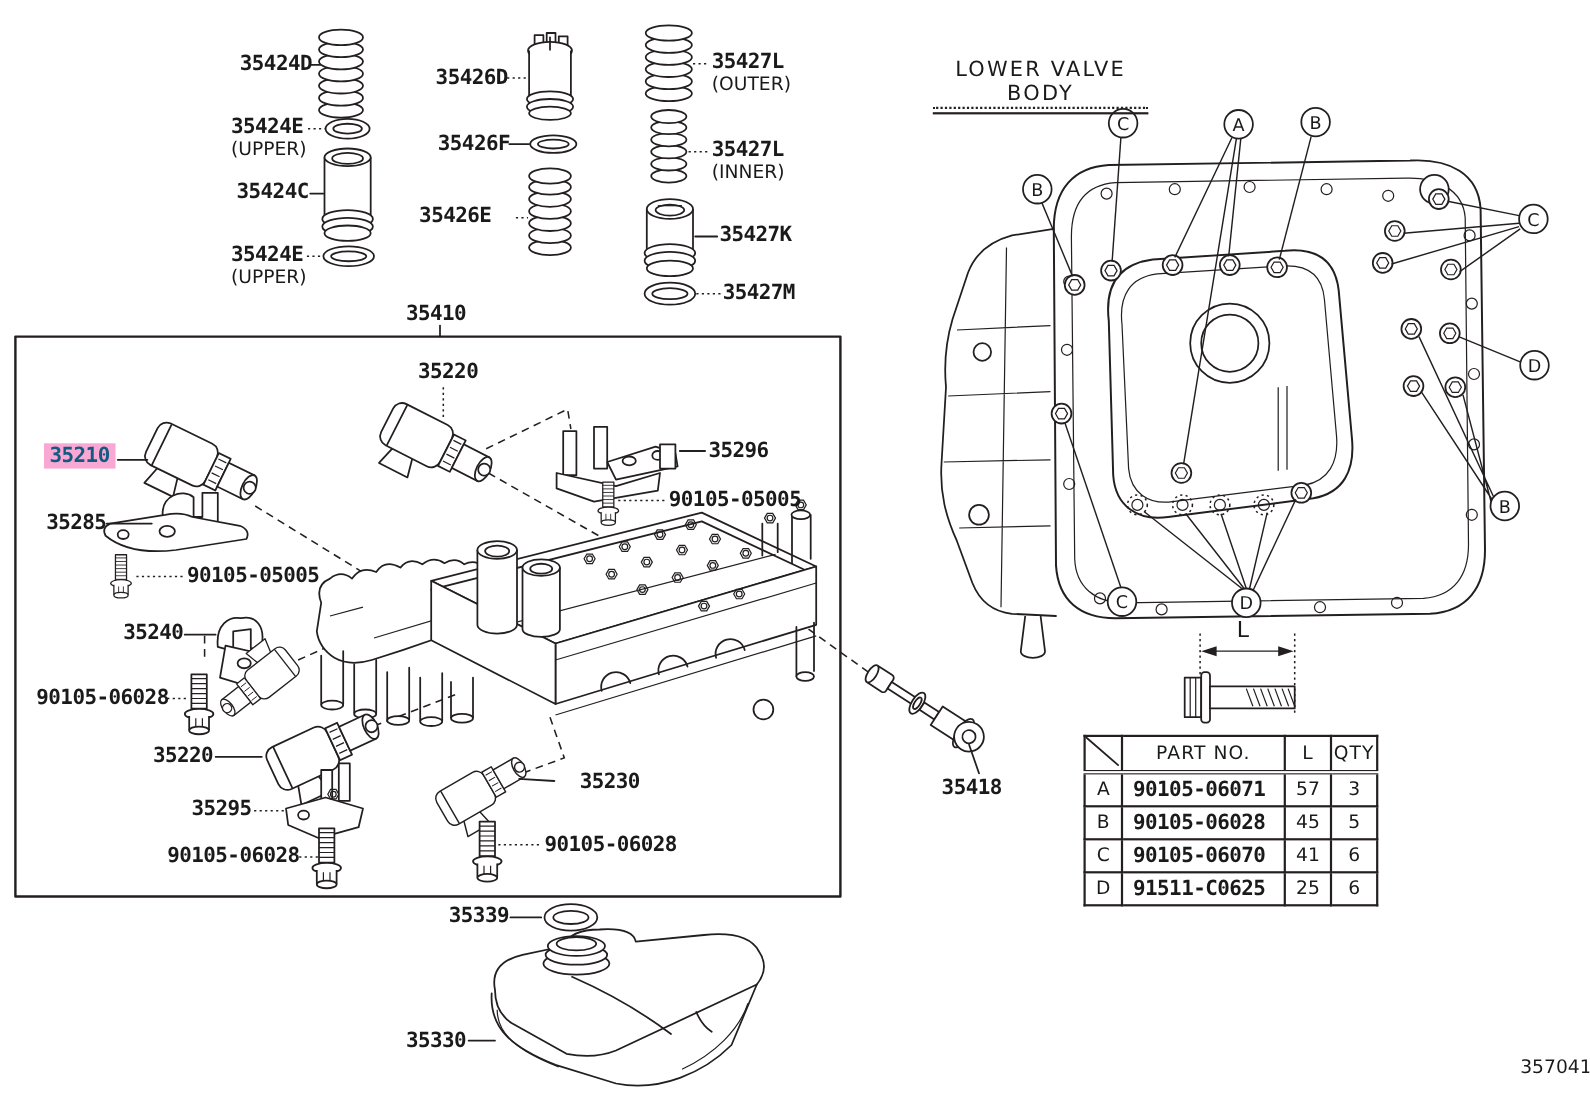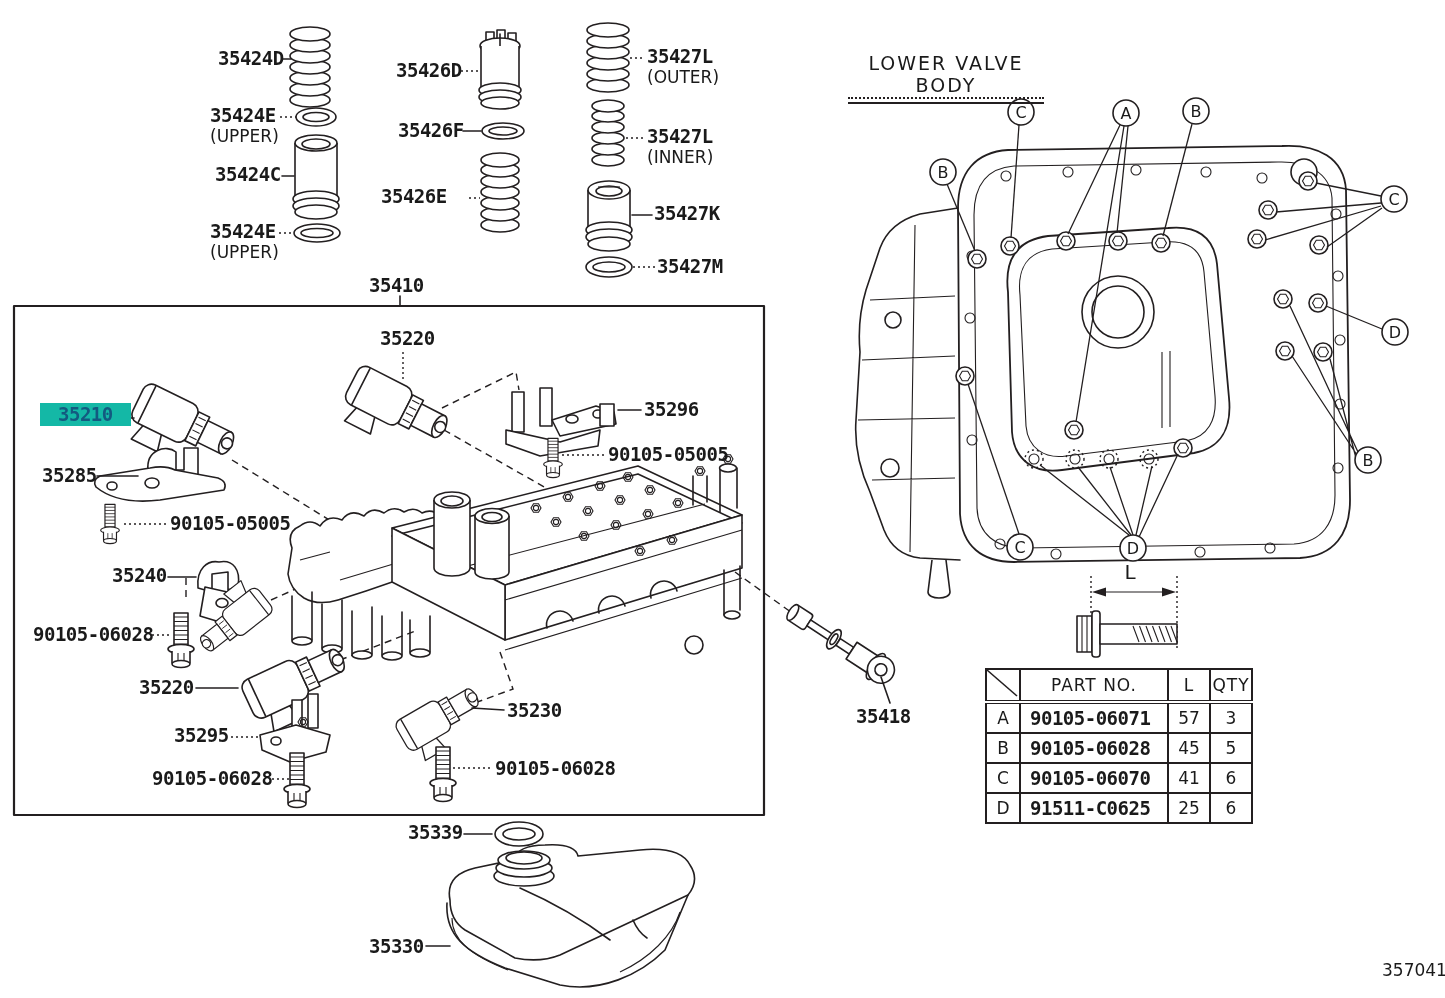--- a/index.html
+++ b/index.html
@@ -8,21 +8,21 @@
   svg{position:absolute;left:0;top:0;}
   .ln{stroke:#231f20;fill:none;stroke-width:1.6;stroke-linecap:round;stroke-linejoin:round;}
   .lnf{stroke:#231f20;fill:#ffffff;stroke-width:1.6;stroke-linejoin:round;}
   .thin{stroke:#231f20;fill:none;stroke-width:1.1;}
   .dot{stroke:#231f20;fill:none;stroke-width:1.4;stroke-dasharray:2 3;}
   .dsh{stroke:#231f20;fill:none;stroke-width:1.4;stroke-dasharray:7 5;}
   .cl{font:16px "DejaVu Sans",sans-serif;fill:#1a1a1a;text-anchor:middle;}
   .lbl{position:absolute;font:bold 19px "DejaVu Sans Mono",monospace;letter-spacing:-0.5px;
        color:#1a1a1a;white-space:nowrap;line-height:21px;}
   .lbl .sub{display:block;font:400 17px "DejaVu Sans",sans-serif;letter-spacing:0px;}
-  .hl{background:#14b8a6;color:#135a80;padding:1px 18px;}
+  .hl{background:#f9a8d4;color:#135a80;padding:1px 5px;}
   .sect-title{position:absolute;left:848px;top:52px;width:196px;font:19px "DejaVu Sans",sans-serif;
        letter-spacing:2px;color:#1a1a1a;text-align:center;border-bottom:2px solid #231f20;padding-bottom:3px;}
   .sect-title::after{content:"";display:block;margin-top:1px;border-bottom:2px dotted #231f20;}
   .dimL{position:absolute;left:1118px;top:560px;width:24px;text-align:center;
         font:20px "DejaVu Sans",sans-serif;}
   .docnum{position:absolute;left:1382px;top:960px;font:17px "DejaVu Sans",sans-serif;}
   .ptable{position:absolute;left:985px;top:668px;border-collapse:collapse;background:#fff;}
   .ptable th,.ptable td{border:2px solid #231f20;padding:0;}
   .ptable thead th{height:30px;font:17px "DejaVu Sans",sans-serif;font-weight:400;
         letter-spacing:1px;border-bottom:4px double #231f20;margin-left:40px;}
@@ -486,21 +486,21 @@
 <div class="lbl" style="left:644px;top:399px">35296</div>
 <div class="lbl" style="left:608px;top:444px">90105-05005</div>
 <div class="lbl hl" style="left:40px;top:403px">35210</div>
 <div class="lbl" style="left:42px;top:465px">35285</div>
 <div class="lbl" style="left:170px;top:513px">90105-05005</div>
 <div class="lbl" style="left:112px;top:565px">35240</div>
 <div class="lbl" style="left:33px;top:624px">90105-06028</div>
 <div class="lbl" style="left:139px;top:677px">35220</div>
 <div class="lbl" style="left:174px;top:725px">35295</div>
 <div class="lbl" style="left:152px;top:768px">90105-06028</div>
-<div class="lbl" style="left:507px;top:700px">35230</div>
+<div class="lbl" style="left:527px;top:700px">35230</div>
 <div class="lbl" style="left:495px;top:758px">90105-06028</div>
 <div class="lbl" style="left:856px;top:706px">35418</div>
 <div class="lbl" style="left:408px;top:822px">35339</div>
 <div class="lbl" style="left:369px;top:936px">35330</div>
 
 <div class="dimL">L</div>
 
 <table class="ptable">
   <colgroup>
         <col class="c-key">

